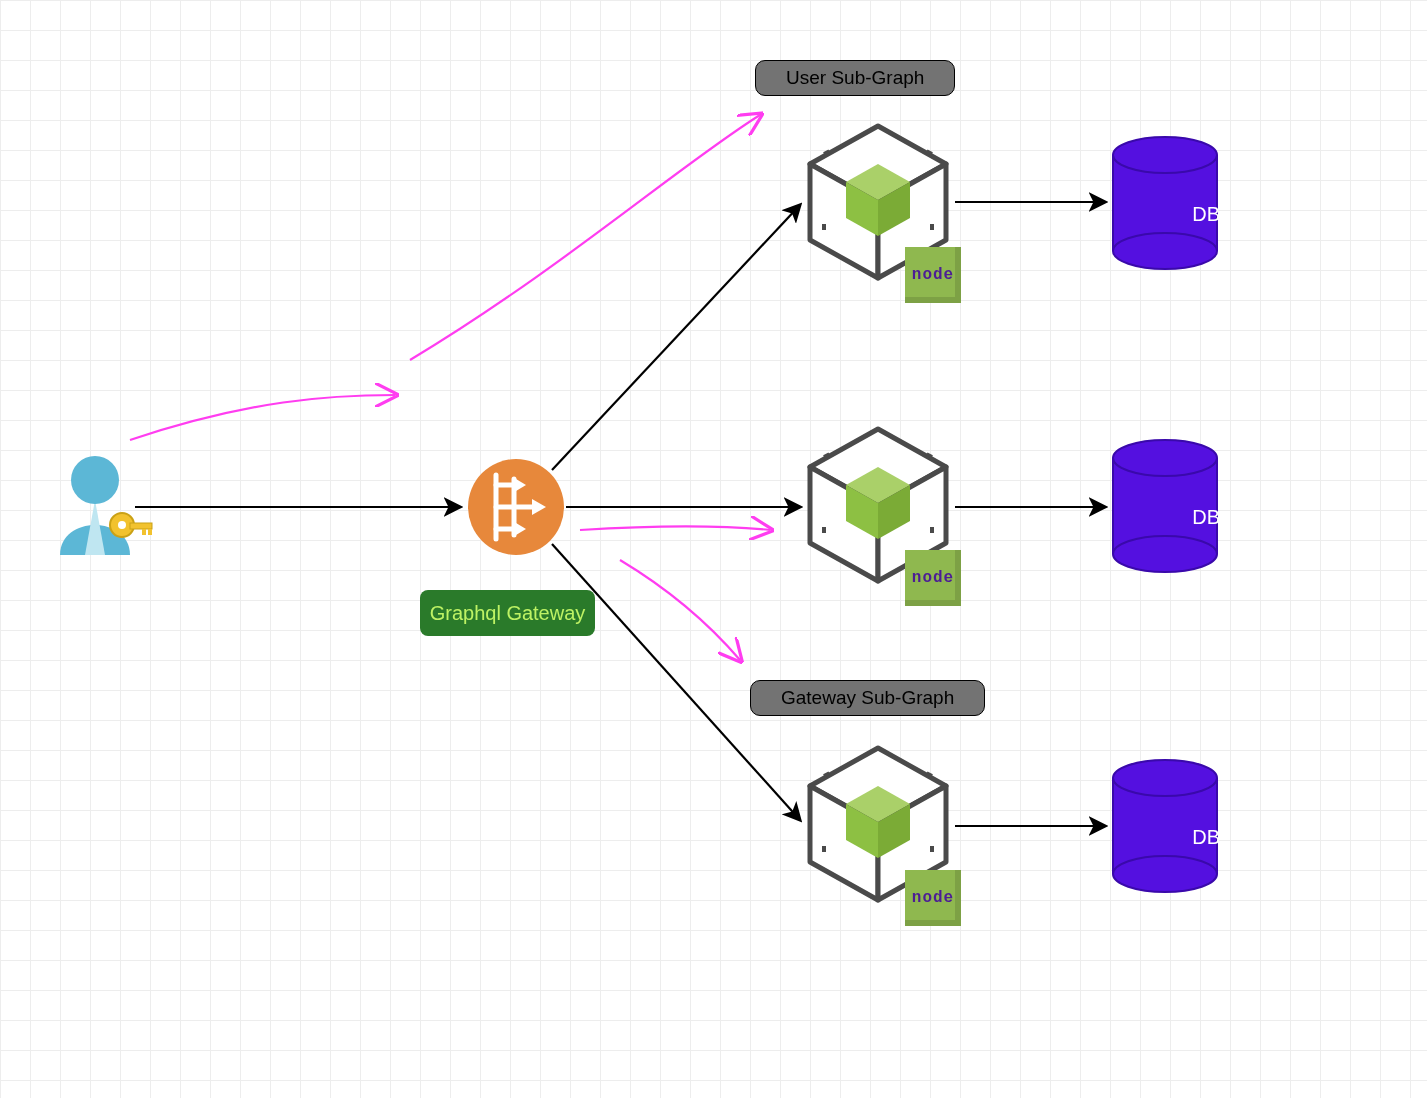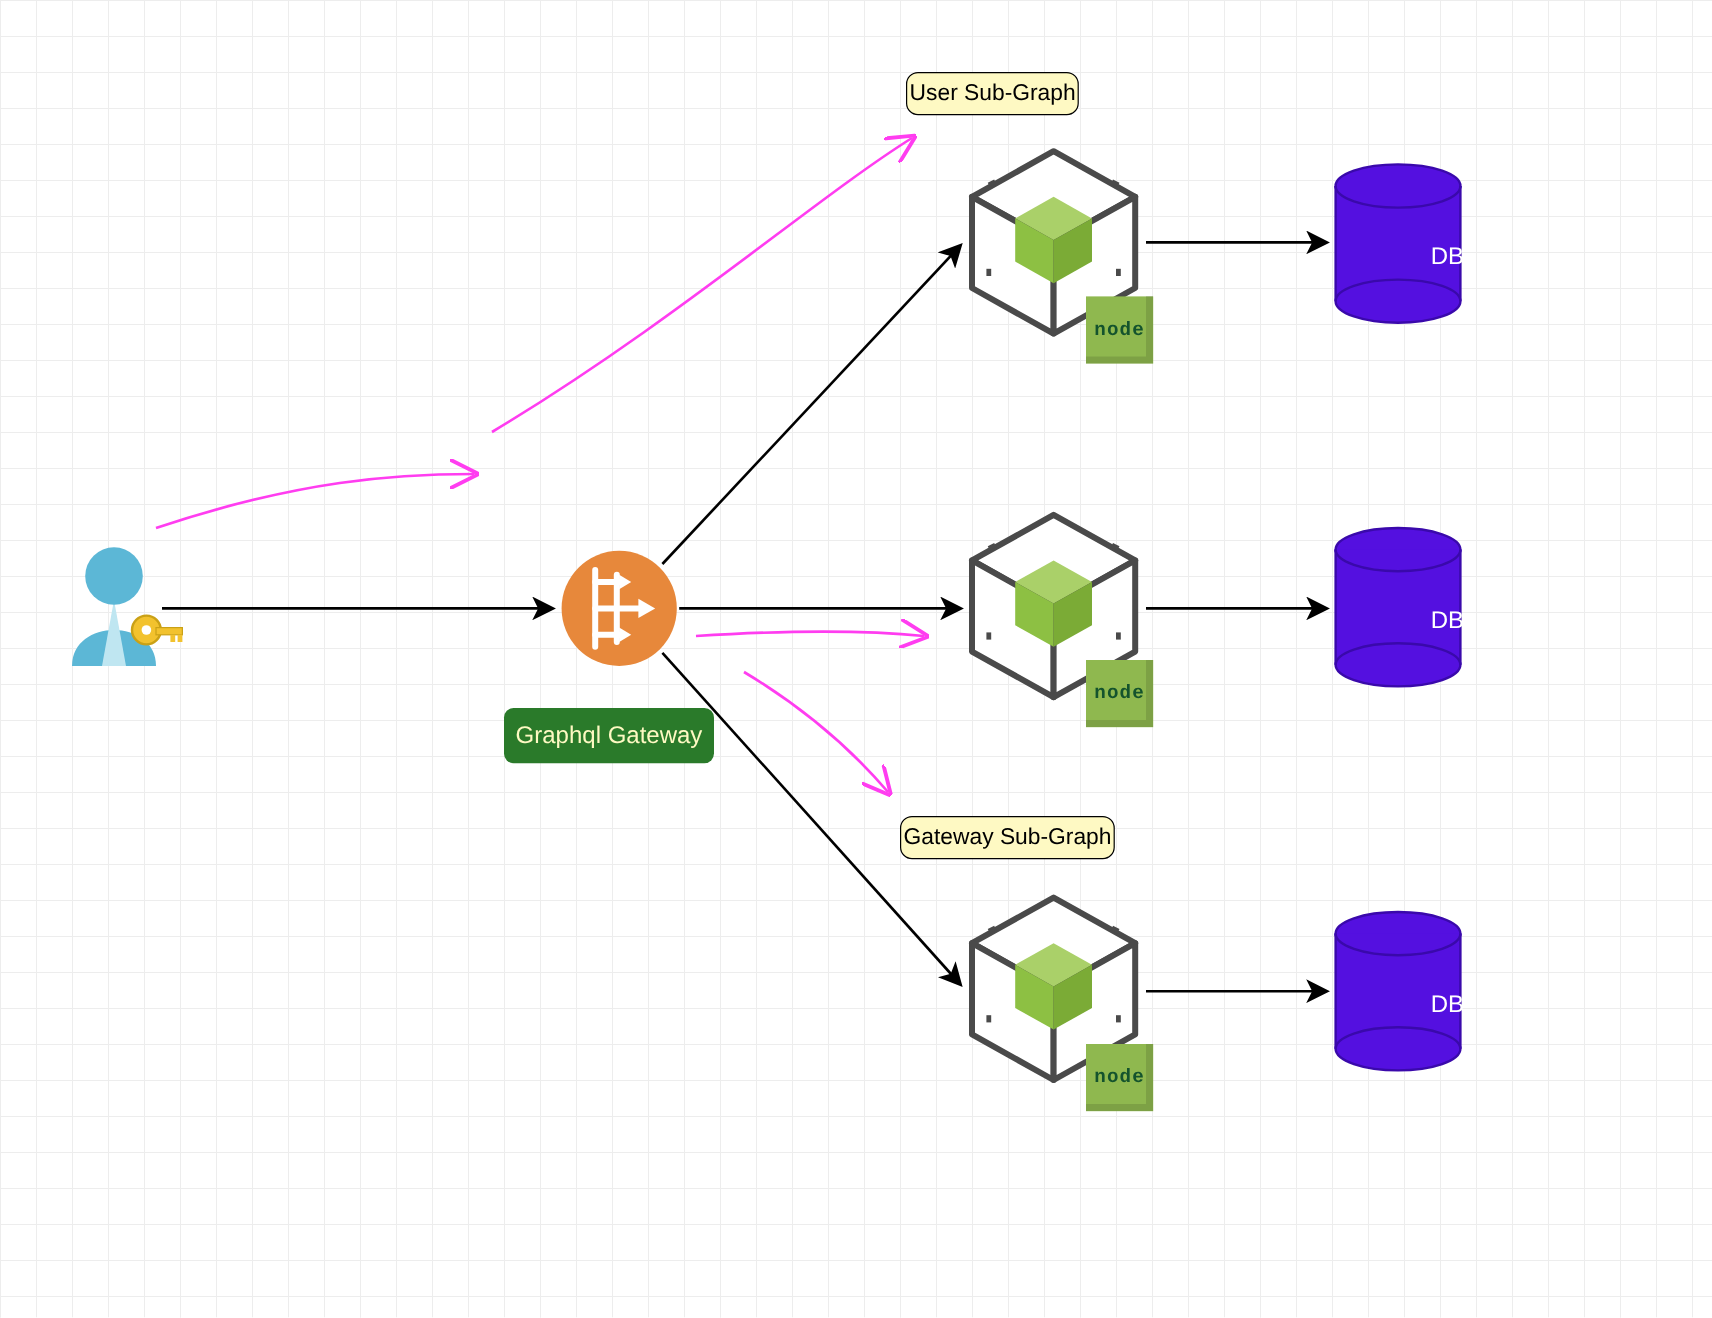--- a/index.html
+++ b/index.html
@@ -10,44 +10,44 @@
     background-image:
       linear-gradient(#ededed 1px,transparent 1px),
       linear-gradient(90deg,#ededed 1px,transparent 1px),
       linear-gradient(#dcdcdc 1px,transparent 1px),
       linear-gradient(90deg,#dcdcdc 1px,transparent 1px);
     background-size:30px 30px,30px 30px,150px 150px,150px 150px;
     z-index:0;
   }
   .layer{position:absolute;inset:0;z-index:1;}
   .box-label{
-    position:absolute;border:1.5px solid #000;border-radius:10px;background:#fef9c3;
-    padding:6px 2px;font-size:19px;white-space:nowrap;
+    position:absolute;border:1.5px solid #000;border-radius:10px;background:#737373;
+    padding:6px 30px;font-size:19px;white-space:nowrap;
   }
   .gateway-label{
-    position:absolute;background:#2a7a2a;color:#fef9c3;border-radius:8px;
+    position:absolute;background:#2a7a2a;color:#bef264;border-radius:8px;
     display:flex;align-items:center;justify-content:center;
     font-size:20px;width:175px;height:46px;
   }
   .auth-box{
     position:absolute;background:#1f63d6;color:#fff;
     display:flex;align-items:center;justify-content:center;
     font-size:20px;width:225px;height:130px;
   }
   .db{
     position:absolute;width:110px;height:136px;
   }
   .db svg{width:100%;height:100%;}
   .db-text{
     position:absolute;color:#fff;font-size:20px;left:0;right:0;text-align:right;top:68px;
   }
   .node-badge{
     position:absolute;width:56px;height:56px;background:#8FB84F;
     display:flex;align-items:center;justify-content:center;
-    color:#14532d;font-family:"Courier New",monospace;font-weight:bold;font-size:16px;letter-spacing:1px;
+    color:#4c1d95;font-family:"Courier New",monospace;font-weight:bold;font-size:16px;letter-spacing:1px;
     box-shadow:inset -6px -6px 0 rgba(0,0,0,0.12);
   }
   svg{position:absolute;left:0;top:0;overflow:visible;}
 </style>
 </head>
 <body>
 
 <div class="canvas">
 <div class="layer">
 

